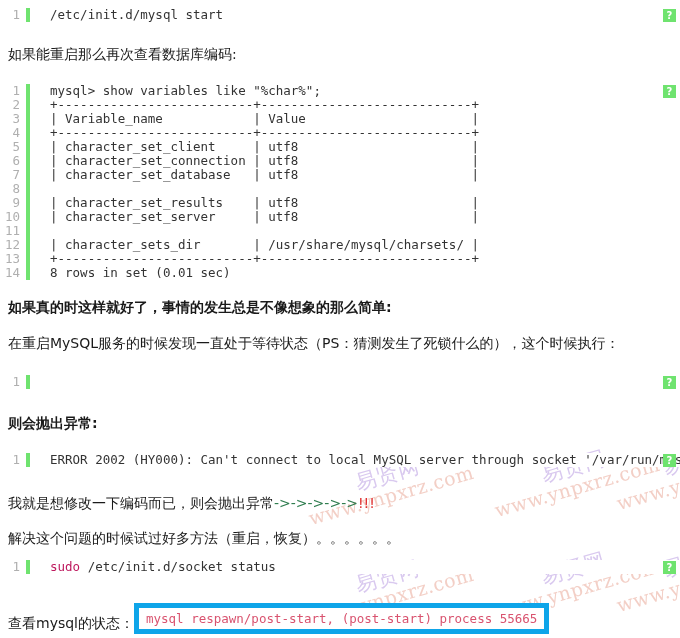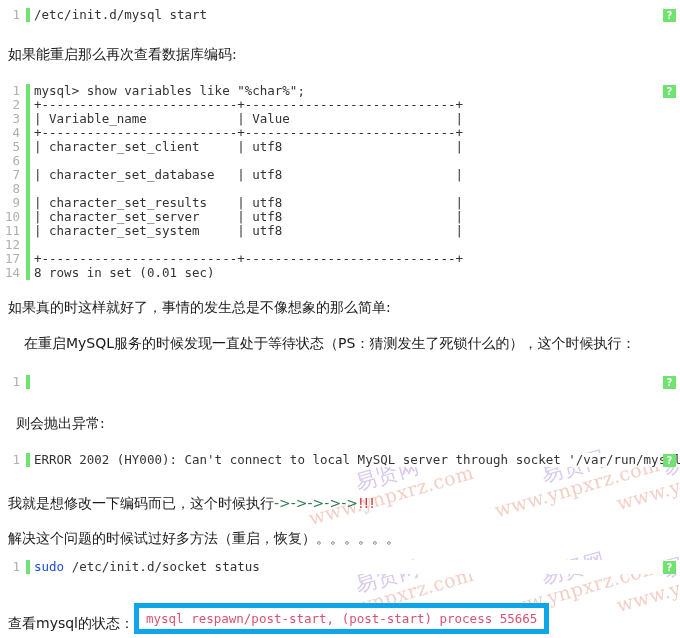--- a/index.html
+++ b/index.html
@@ -50,21 +50,21 @@
   }
 
   
   .para {
     font-size: 14px;
     line-height: 1.5;
     color: #1a1a1a;
     margin: 0;
     padding: 0;
   }
-  .para.bold { font-weight: normal; text-align: right; }
+  .para.bold { font-weight: bold; text-align: right; }
 
   
   .code-block {
     position: relative;
     background: #ffffff;
     padding: 0;
   }
   .code-row {
     display: flex;
     align-items: flex-start;
@@ -82,25 +82,25 @@
     padding-right: 6px;
     box-sizing: border-box;
   }
   .gutter-bar {
     width: 4px;
     min-width: 4px;
     align-self: stretch;
     background: #6fe36f;
   }
   .code-text {
-    padding-left: 4px;
+    padding-left: 20px;
     color: #333333;
     overflow: hidden;
   }
-  .kw-red { color: #1d4ed8; }
+  .kw-red { color: #be185d; }
 
   
   .brk-icon {
     position: absolute;
     width: 13px;
     height: 13px;
     background: #6fe36f;
     color: #ffffff;
     font-family: "DejaVu Sans", sans-serif;
     font-size: 10px;
@@ -161,56 +161,56 @@
   </div>
 
   <p class="para abs" style="left:8px; top:44px;">如果能重启那么再次查看数据库编码:</p>
 
   <div class="code-block abs" style="left:0px; top:84px; width:680px;">
     <div class="code-row"><span class="ln">1</span><span class="gutter-bar"></span><span class="code-text">mysql&gt; show variables like "%char%";</span></div>
     <div class="code-row"><span class="ln">2</span><span class="gutter-bar"></span><span class="code-text">+--------------------------+----------------------------+</span></div>
     <div class="code-row"><span class="ln">3</span><span class="gutter-bar"></span><span class="code-text">| Variable_name            | Value                      |</span></div>
     <div class="code-row"><span class="ln">4</span><span class="gutter-bar"></span><span class="code-text">+--------------------------+----------------------------+</span></div>
     <div class="code-row"><span class="ln">5</span><span class="gutter-bar"></span><span class="code-text">| character_set_client     | utf8                       |</span></div>
-    <div class="code-row"><span class="ln">6</span><span class="gutter-bar"></span></div>
+    <div class="code-row"><span class="ln">6</span><span class="gutter-bar"></span><span class="code-text">| character_set_connection | utf8                       |</span></div>
     <div class="code-row"><span class="ln">7</span><span class="gutter-bar"></span><span class="code-text">| character_set_database   | utf8                       |</span></div>
     <div class="code-row"><span class="ln">8</span><span class="gutter-bar"></span></div>
     <div class="code-row"><span class="ln">9</span><span class="gutter-bar"></span><span class="code-text">| character_set_results    | utf8                       |</span></div>
     <div class="code-row"><span class="ln">10</span><span class="gutter-bar"></span><span class="code-text">| character_set_server     | utf8                       |</span></div>
-    <div class="code-row"><span class="ln">11</span><span class="gutter-bar"></span><span class="code-text">| character_set_system     | utf8                       |</span></div>
-    <div class="code-row"><span class="ln">12</span><span class="gutter-bar"></span></div>
-    <div class="code-row"><span class="ln">17</span><span class="gutter-bar"></span><span class="code-text">+--------------------------+----------------------------+</span></div>
+    <div class="code-row"><span class="ln">11</span><span class="gutter-bar"></span></div>
+    <div class="code-row"><span class="ln">12</span><span class="gutter-bar"></span><span class="code-text">| character_sets_dir       | /usr/share/mysql/charsets/ |</span></div>
+    <div class="code-row"><span class="ln">13</span><span class="gutter-bar"></span><span class="code-text">+--------------------------+----------------------------+</span></div>
     <div class="code-row"><span class="ln">14</span><span class="gutter-bar"></span><span class="code-text">8 rows in set (0.01 sec)</span></div>
     <span class="brk-icon" style="right:4px; top:1px;">?</span>
   </div>
 
   <p class="para bold abs" style="left:8px; top:297px;">如果真的时这样就好了，事情的发生总是不像想象的那么简单:</p>
 
-  <p class="para abs" style="left:8px; top:333px;margin-left:16px;">在重启MySQL服务的时候发现一直处于等待状态（PS：猜测发生了死锁什么的），这个时候执行：</p>
+  <p class="para abs" style="left:8px; top:333px;">在重启MySQL服务的时候发现一直处于等待状态（PS：猜测发生了死锁什么的），这个时候执行：</p>
 
   <div class="code-block abs" style="left:0px; top:375px; width:680px;">
     <div class="code-row">
       <span class="ln">1</span>
       <span class="gutter-bar"></span>
     </div>
     <span class="brk-icon" style="right:4px; top:1px;">?</span>
   </div>
 
-  <p class="para bold abs" style="left:8px; top:413px;margin-left:8px;">则会抛出异常:</p>
+  <p class="para bold abs" style="left:8px; top:413px;">则会抛出异常:</p>
 
   <div class="code-block abs" style="left:0px; top:453px; width:680px;">
     <div class="code-row">
       <span class="ln">1</span>
       <span class="gutter-bar"></span>
       <span class="code-text">ERROR 2002 (HY000): Can't connect to local MySQL server through socket '/var/run/mysqld/</span>
     </div>
     <span class="brk-icon" style="right:4px; top:1px;">?</span>
   </div>
 
-  <p class="para abs" style="left:8px; top:493px;"><span>我就是想修改一下编码而已，这个时候执行</span><span class="arrow-green">-&gt;-&gt;-&gt;-&gt;-&gt;</span><span class="bang-red">!!!</span></p>
+  <p class="para abs" style="left:8px; top:493px;"><span>我就是想修改一下编码而已，则会抛出异常</span><span class="arrow-green">-&gt;-&gt;-&gt;-&gt;-&gt;</span><span class="bang-red">!!!</span></p>
 
   <p class="para abs" style="left:8px; top:528px;">解决这个问题的时候试过好多方法（重启，恢复）。。。。。。</p>
 
   <div class="code-block abs" style="left:0px; top:560px; width:680px;">
     <div class="code-row">
       <span class="ln">1</span>
       <span class="gutter-bar"></span>
       <span class="code-text"><span class="kw-red">sudo</span><span> /etc/init.d/socket status</span></span>
     </div>
     <span class="brk-icon" style="right:4px; top:1px;">?</span>

